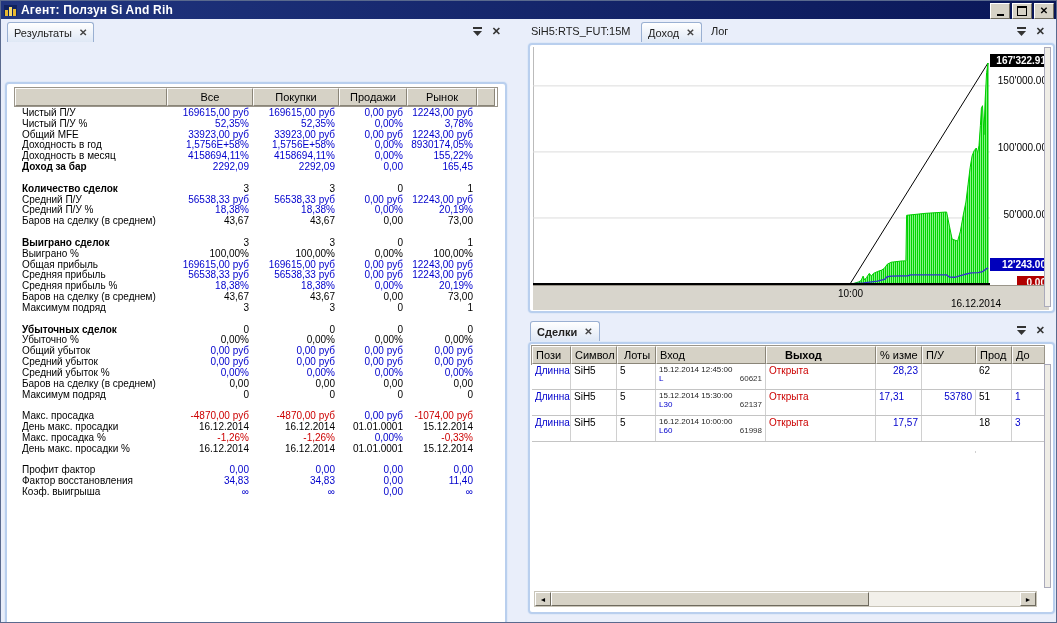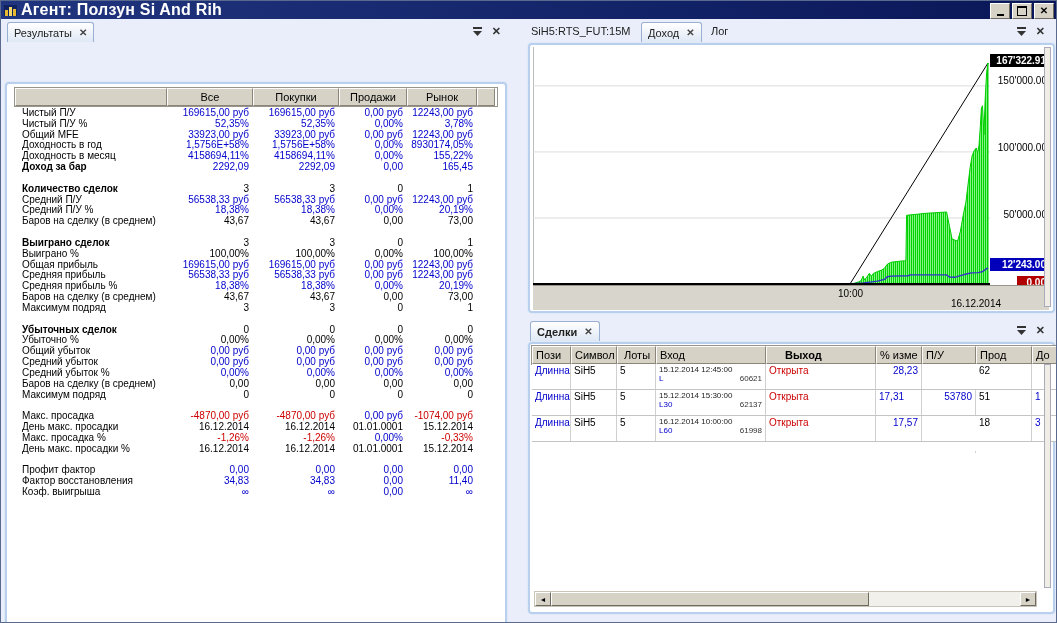--- a/index.html
+++ b/index.html
@@ -1,20 +1,20 @@
 <!DOCTYPE html>
 <html><head>
 <meta charset="utf-8">
 <style>
   html,body{margin:0;padding:0;background:#e9eefa;font-family:"Liberation Sans",sans-serif;}
   #win{position:relative;width:1055px;height:621px;border:1px solid #5a6a8e;background:#e9eefa;overflow:hidden;}
   
   #titlebar{position:absolute;left:0;top:0;width:100%;height:18px;background:linear-gradient(90deg,#20357f,#0a1758);display:flex;align-items:center;}
   #titlebar .ticon{width:13px;height:11px;margin:0 4px 0 3px;}
-  #titlebar .ttl{color:#fff;font-size:16px;font-weight:bold;letter-spacing:.2px;}
+  #titlebar .ttl{color:#fff;font-size:12px;font-weight:bold;letter-spacing:.2px;}
   .winbtns{position:absolute;right:2px;top:2px;display:flex;gap:2px;}
   .wbtn{width:18px;height:14px;background:#d6d2c6;border-top:1px solid #fff;border-left:1px solid #fff;border-right:1px solid #6e6a5e;border-bottom:1px solid #6e6a5e;display:flex;align-items:center;justify-content:center;font-size:9px;color:#000;cursor:default;}
   .minglyph{width:7px;height:2px;background:#000;margin-top:7px;}
   .maxglyph{width:8px;height:7px;border:1px solid #000;border-top:2px solid #000;}
   .xglyph{font-size:10px;font-weight:bold;line-height:10px;}
   
   .tabstrip{position:absolute;height:23px;font-size:11px;color:#222;}
   .tab{position:absolute;top:2px;height:19px;display:flex;align-items:center;padding:0 6px;border:1px solid #9ab0d2;border-bottom:none;border-radius:3px 3px 0 0;background:linear-gradient(#ffffff,#dfe8f5);}
   .tab .x{margin-left:7px;color:#444;font-size:10px;font-weight:bold;}
   .tablabel{position:absolute;top:5px;color:#222;}
@@ -38,21 +38,21 @@
   #legend{position:absolute;left:9px;top:14px;font-size:11px;line-height:13px;background:rgba(255,255,255,.0);}
   .yl{position:absolute;left:461px;width:56px;text-align:right;font-size:10px;color:#000;height:12px;line-height:12px;}
   .badge{position:absolute;height:13px;line-height:13px;font-size:10px;font-weight:bold;color:#fff;text-align:right;padding:0 2px;box-sizing:border-box;}
   #xstrip{position:absolute;left:3px;top:240px;width:516px;height:24px;background:#d8d5cc;border-top:1px solid #9a958a;font-size:10px;color:#000;}
   .vscroll{position:absolute;width:7px;background:#efede6;border:1px solid #aab;box-sizing:border-box;}
   
   #tr-head{position:absolute;left:2px;top:2px;display:flex;height:18px;outline:1px solid #9a958a;}
   #tr-rows{position:absolute;left:2px;top:20px;}
   .trow{display:flex;height:25px;border-bottom:1px solid #c4c4c4;background:#fff;}
   .tcell{box-sizing:border-box;border-right:1px solid #d0d0d0;font-size:10px;padding:1px 3px;overflow:hidden;white-space:nowrap;}
-  .t0{width:39px}.t1{width:46px}.t2{width:39px}.t3{width:110px}.t4{width:110px}.t5{width:46px}.t6{width:54px}.t7{width:56px}.t8{width:32px;border-right:none}
+  .t0{width:39px}.t1{width:46px}.t2{width:39px}.t3{width:110px}.t4{width:110px}.t5{width:46px}.t6{width:54px}.t7{width:36px}.t8{width:32px;border-right:none}
   .entry-dt{font-size:8px;color:#222;line-height:9px;}
   .entry-sub{display:flex;justify-content:space-between;font-size:8px;line-height:10px;}
   .tag{color:#0000cc;}
   .price{color:#333;}
   
   .sbtn{width:16px;height:14px;background:#d6d2c6;border-top:1px solid #fff;border-left:1px solid #fff;border-right:1px solid #6e6a5e;border-bottom:1px solid #6e6a5e;box-sizing:border-box;display:flex;align-items:center;justify-content:center;font-size:7px;color:#000;}
   #hscroll{position:absolute;left:4px;bottom:5px;width:503px;height:16px;background:#f2f0ea;border:1px solid #c8c4b8;box-sizing:border-box;display:flex;align-items:center;}
   #hthumb{height:14px;background:#d6d2c6;border-top:1px solid #fff;border-left:1px solid #fff;border-right:1px solid #6e6a5e;border-bottom:1px solid #6e6a5e;box-sizing:border-box;}
 </style>
 </head>

